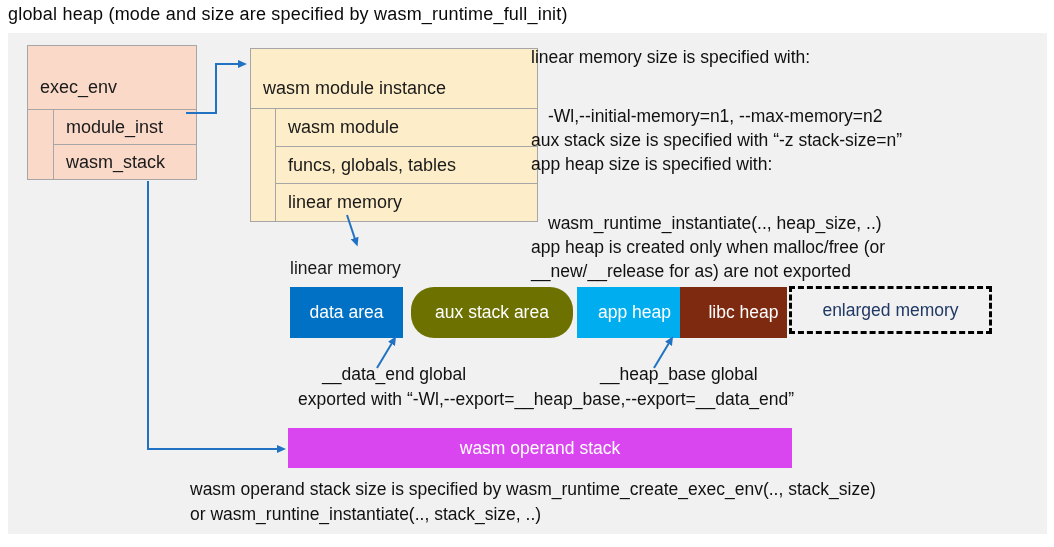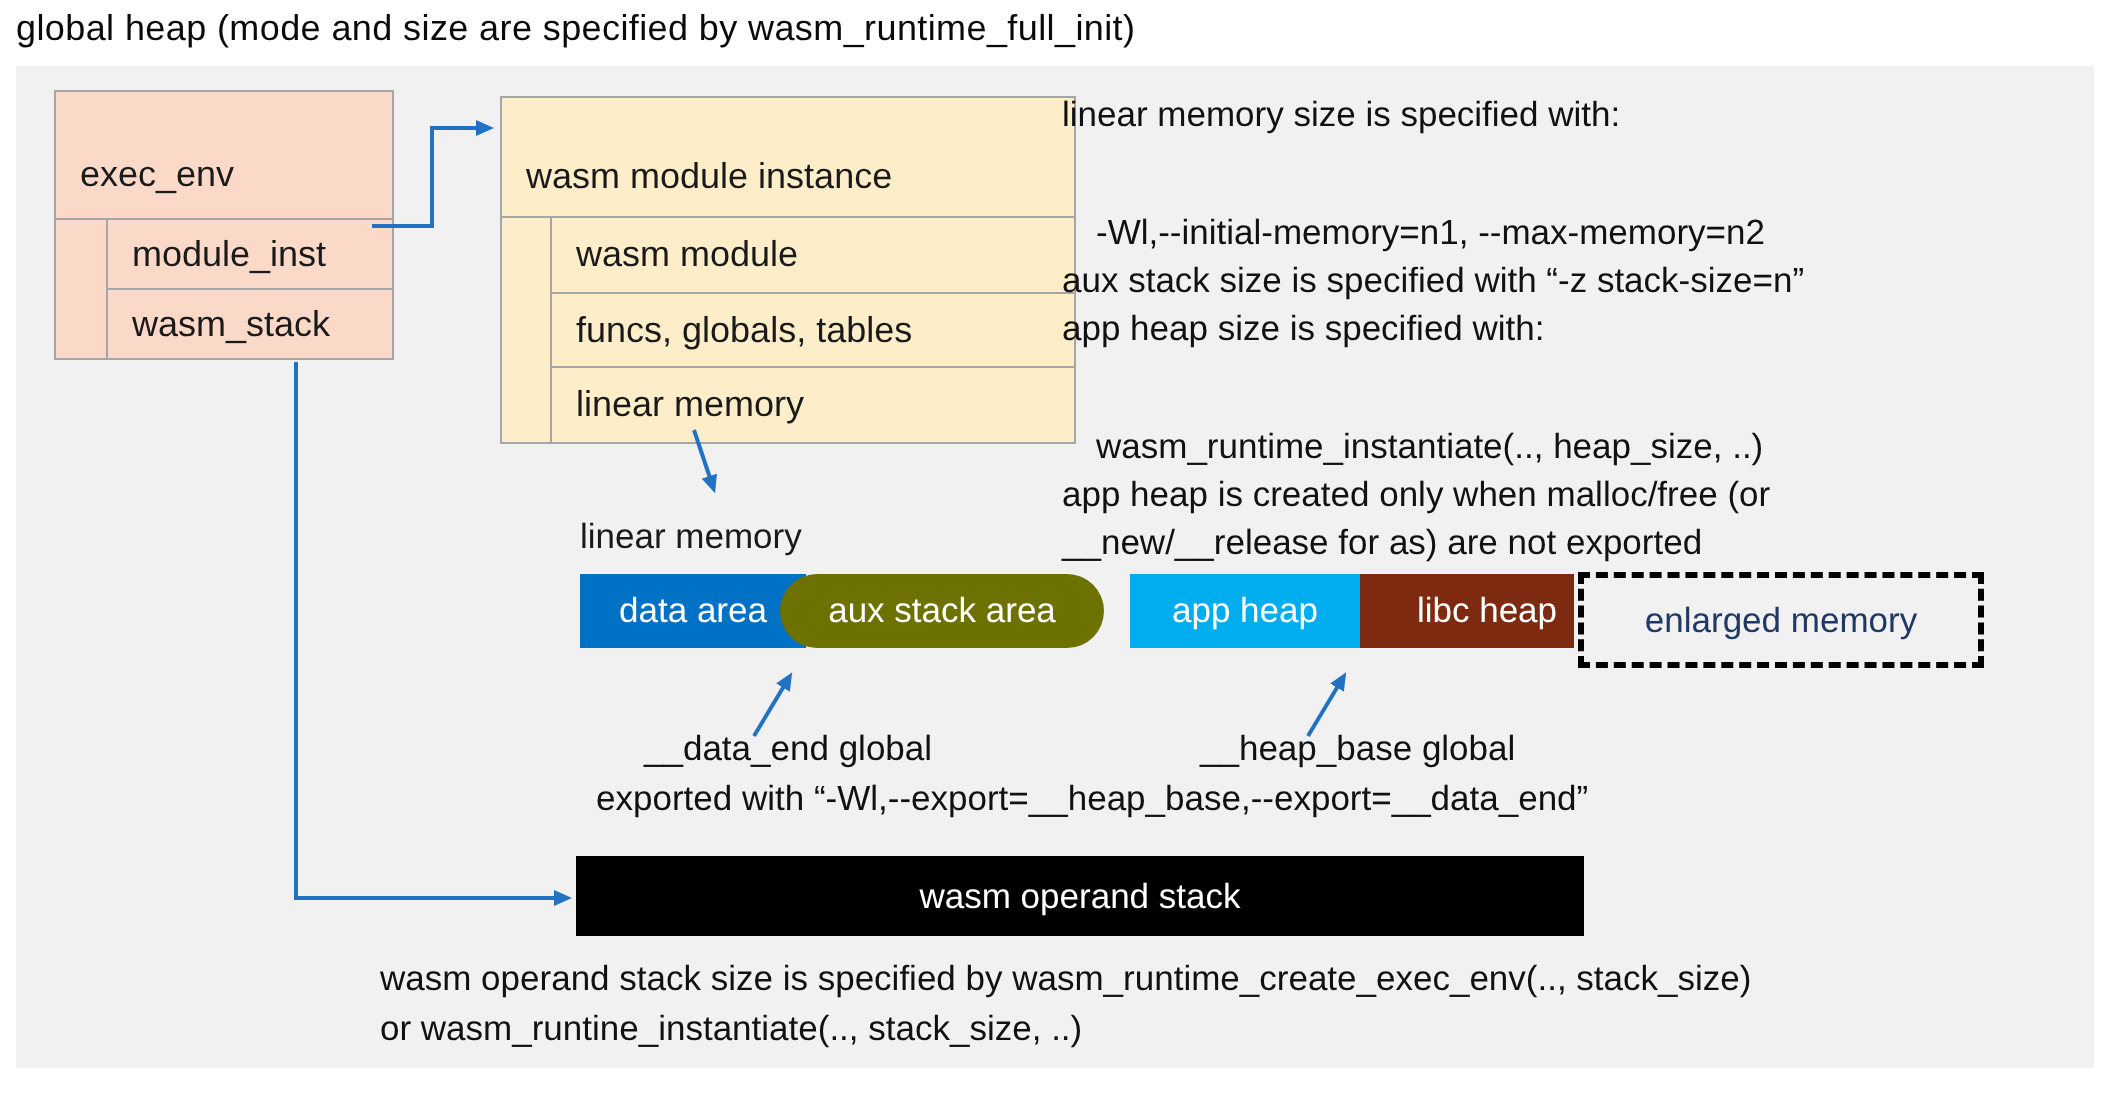--- a/index.html
+++ b/index.html
@@ -49,26 +49,26 @@
   .notes {
     position:absolute; left:531px; top:45px; width:512px;
     font-size:17.5px; line-height:24px; color:#111;
   }
   .notes .line { white-space:nowrap; }
   .notes .indent { padding-left:17px;margin-top:35px; }
 
   
   .lm-label { position:absolute; left:290px; top:258px; font-size:17.5px; }
   .seg {
-    position:absolute; top:287px; height:37px;
+    position:absolute; top:287px; height:51px;
     display:flex; align-items:center; justify-content:center;
     color:#fff; font-size:17.5px; white-space:nowrap;
   }
   .seg-data { left:290px; width:113px; }
-  .seg-aux  { left:390px; width:162px;border-radius:23px; }
+  .seg-aux  { left:411px; width:162px;border-radius:23px; }
   .seg-app  { left:565px; width:115px; }
   .seg-libc { left:680px; width:107px; }
   .enlarged {
     position:absolute; left:789px; top:286px; width:203px; height:48px;
     border:3px dashed #000;
     display:flex; align-items:center; justify-content:center;
     font-size:17.5px; white-space:nowrap;
   }
 
   
@@ -133,30 +133,30 @@
     <div class="line">app heap size is specified with:</div>
     <div class="line indent">wasm_runtime_instantiate(.., heap_size, ..)</div>
     <div class="line">app heap is created only when malloc/free (or</div>
     <div class="line">__new/__release for as) are not exported</div>
   </div>
 
   <div class="lm-label">linear memory</div>
 
   <div class="seg seg-data" style="background-color: rgb(0, 113, 197);">data area</div>
   <div class="seg seg-aux" style="background-color: rgb(108, 113, 0);">aux stack area</div>
-  <div class="seg seg-app" style="background-color: rgb(0, 174, 239);">app heap</div>
+  <div class="seg seg-app" style="background-color: rgb(0, 174, 239); margin-left: 12px;">app heap</div>
   <div class="seg seg-libc" style="background-color: rgb(126, 42, 16); padding-left: 20px;">libc heap</div>
 
   <div class="enlarged" style="color: rgb(31, 56, 100);">enlarged memory</div>
 
   <div class="ann ann-dataend">__data_end global</div>
   <div class="ann ann-heapbase">__heap_base global</div>
   <div class="ann ann-exported">exported with “-Wl,--export=__heap_base,--export=__data_end”</div>
 
-  <div class="opstack" style="background-color: #000000;">wasm operand stack</div>
+  <div class="opstack" style="background-color: #d946ef;">wasm operand stack</div>
 
   <div class="footer">
     <div class="line">wasm operand stack size is specified by wasm_runtime_create_exec_env(.., stack_size)</div>
     <div class="line">or wasm_runtine_instantiate(.., stack_size, ..)</div>
   </div>
 
   <svg class="connectors" viewBox="0 0 1054 547" xmlns="http://www.w3.org/2000/svg" style="color: rgb(34, 114, 195);">
     <defs>
       <marker id="ah" markerWidth="9" markerHeight="8" refX="1" refY="4" orient="auto" markerUnits="userSpaceOnUse">
         <path d="M0,0 L9,4 L0,8 Z" fill="currentColor"></path>

